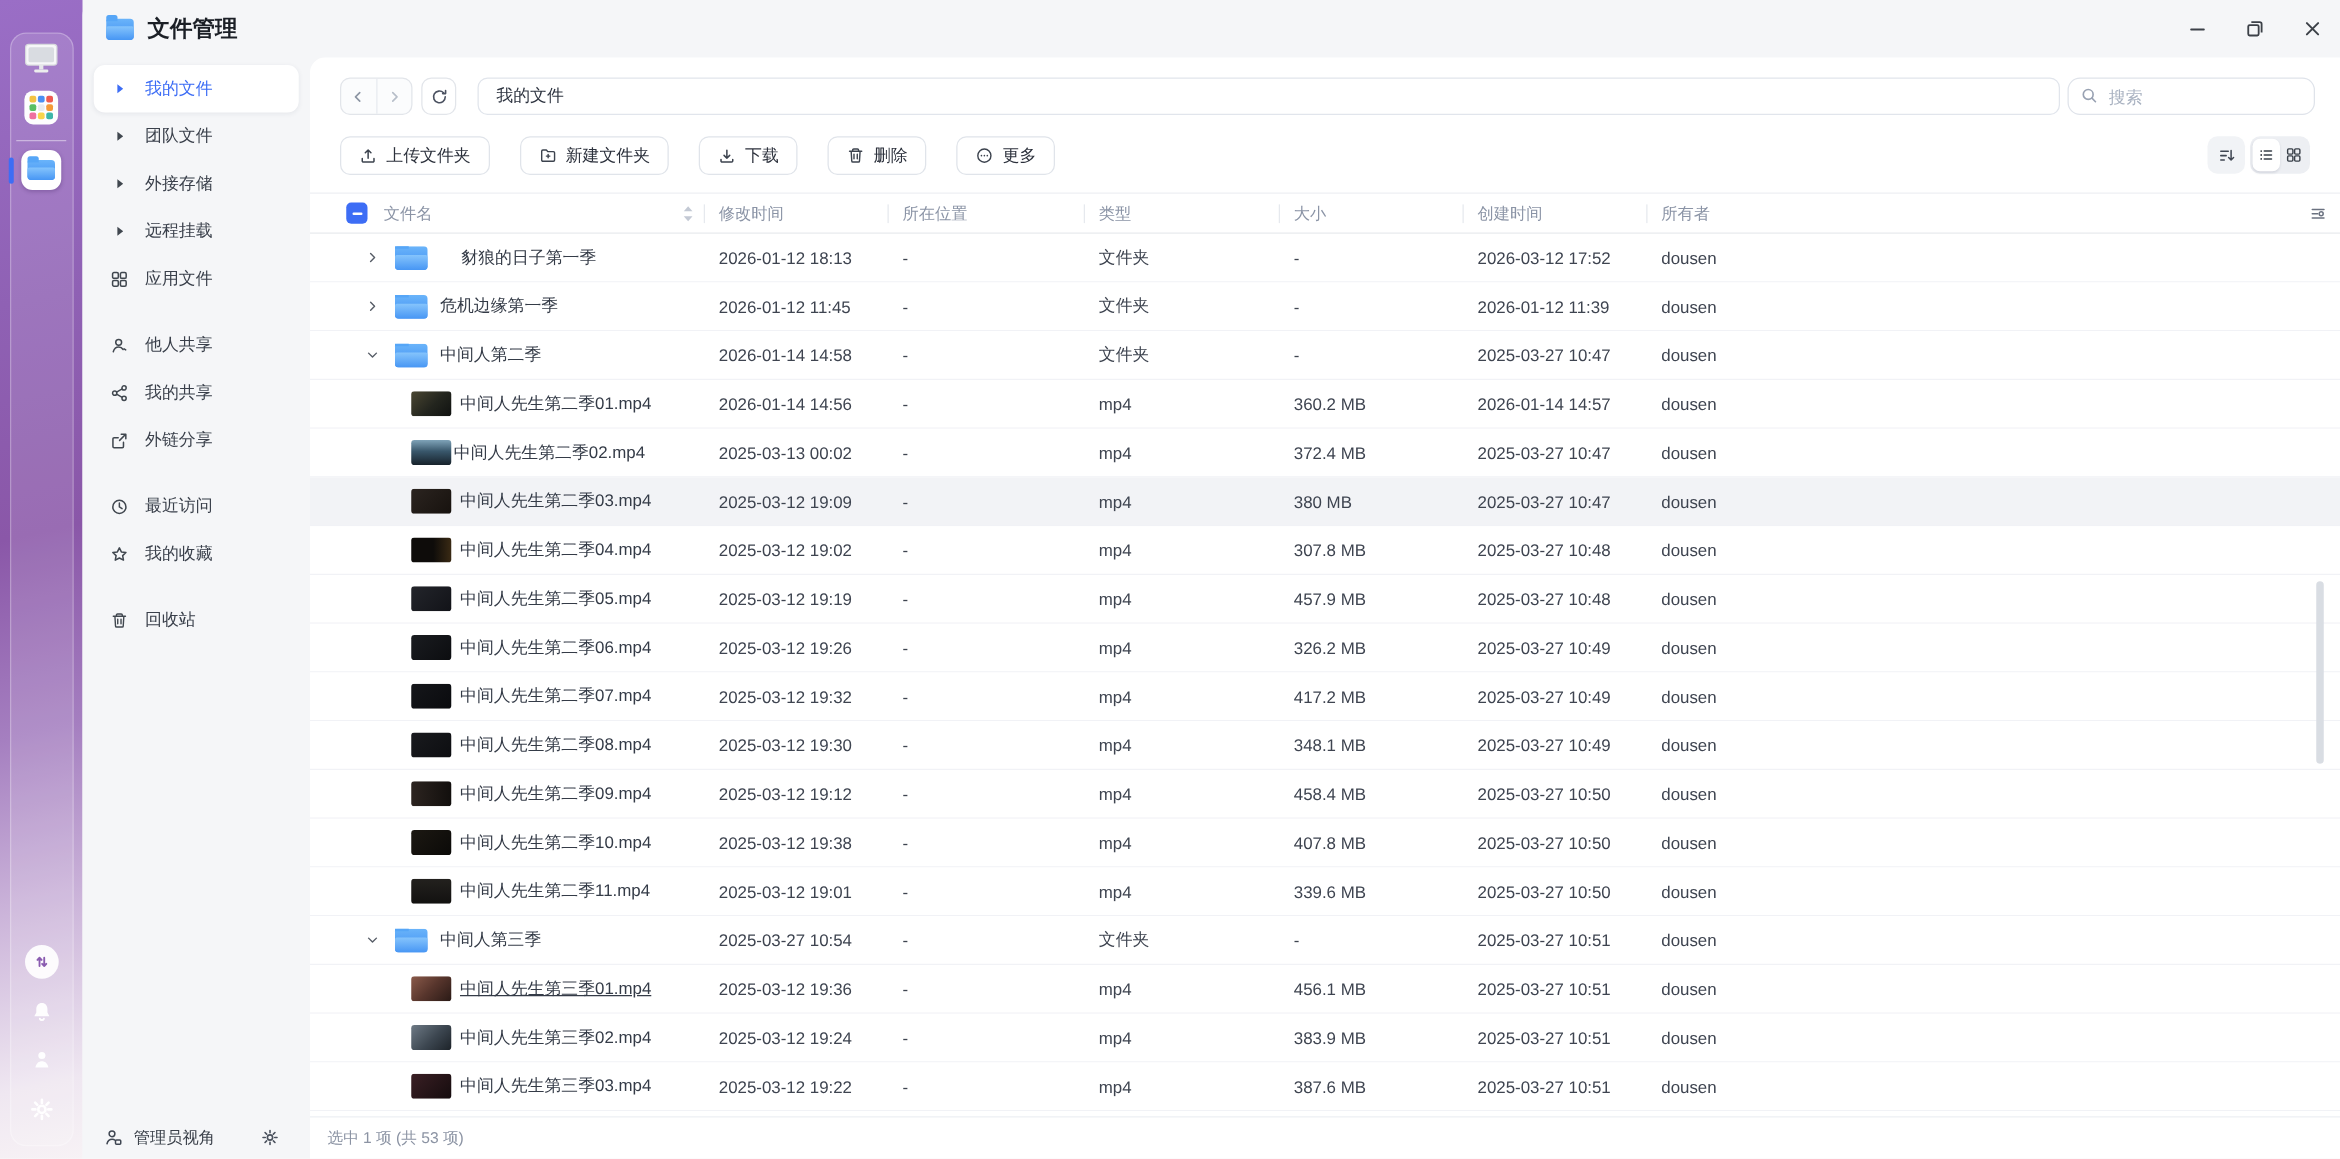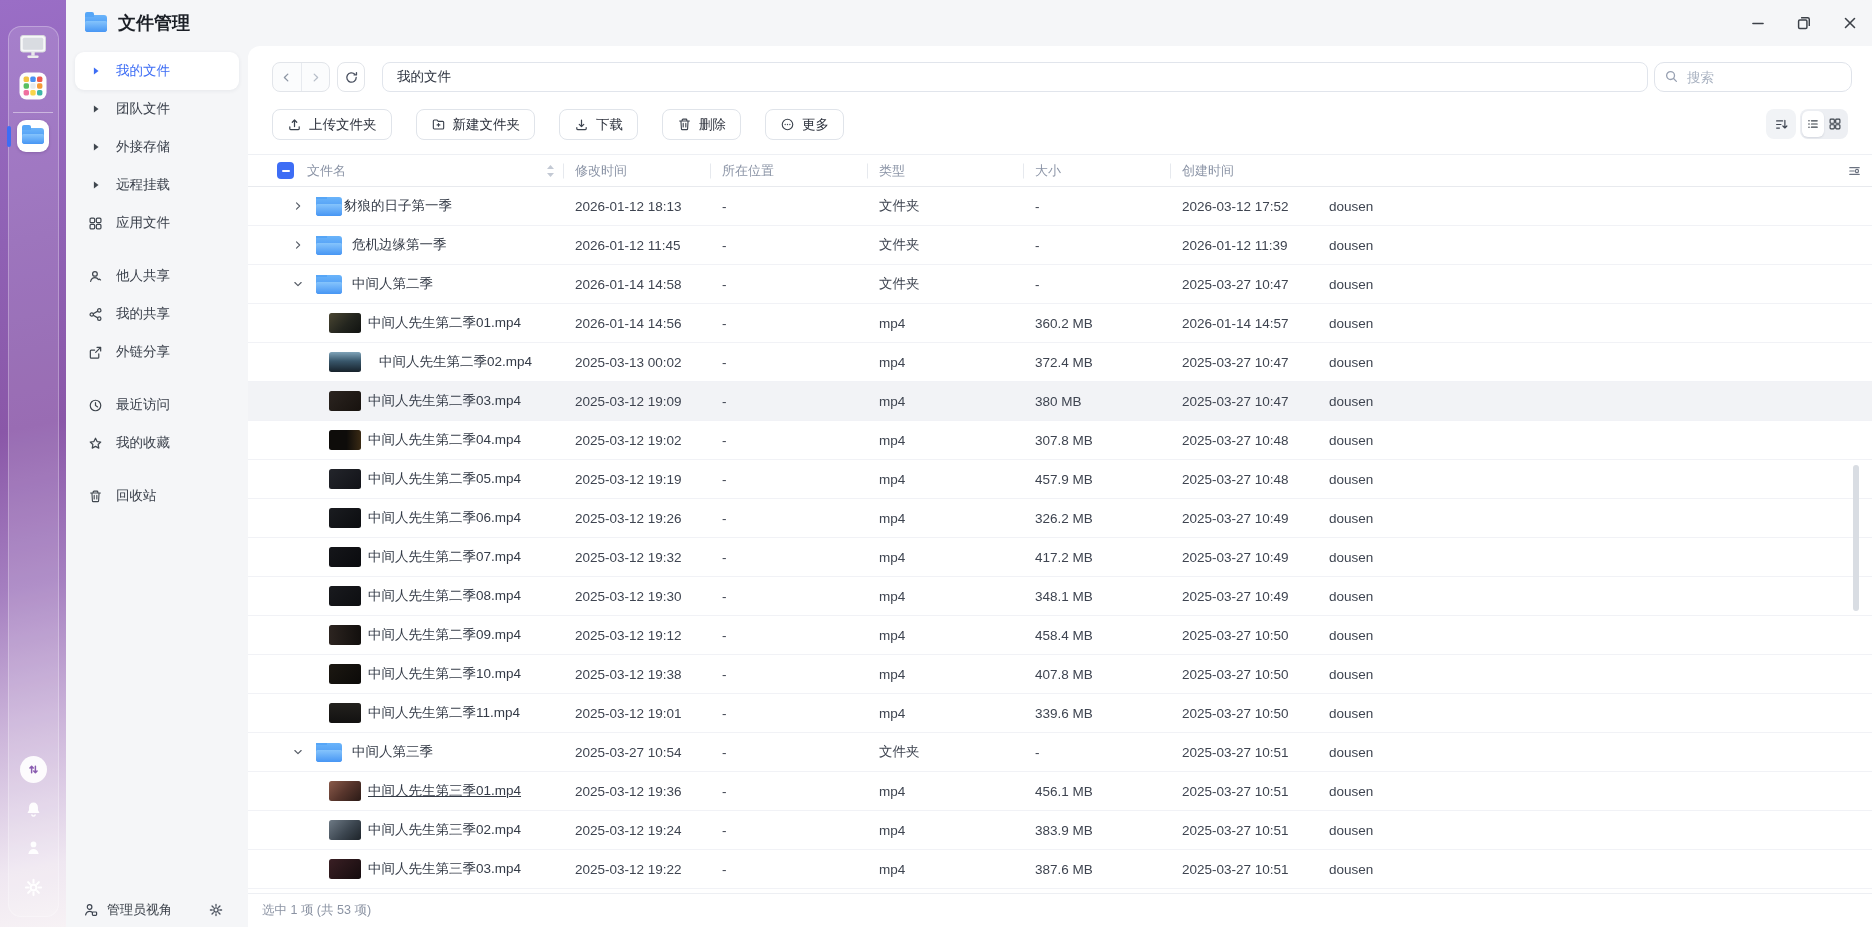--- a/index.html
+++ b/index.html
@@ -452,38 +452,39 @@
               <path d="M4.5 1 8 5H1z" fill="#c3c9d4"></path>
               <path d="M4.5 13 1 9h7z" fill="#c3c9d4"></path>
             </svg>
         </span>
       </div>
       <div class="th">修改时间</div>
       <div class="th">所在位置</div>
       <div class="th">类型</div>
       <div class="th">大小</div>
       <div class="th">创建时间</div>
+      <div class="th">所有者</div>
       <span class="ic colcfg">
         <svg width="15" height="15" viewBox="0 0 16 16" fill="none" stroke="currentColor" stroke-width="1.3" stroke-linecap="round">
           <path d="M3 4.4h10M3 8h4.6M3 11.6h10"></path>
             <circle cx="10.6" cy="8" r="1.7" fill="#fff"></circle>
         </svg>
       </span>
     </div>
 
     <div class="rows">
         <div class="trow">
           <div class="cell c-name">
             <span class="ic r-caret">
               <svg width="12" height="12" viewBox="0 0 16 16" fill="none" stroke="currentColor" stroke-width="1.5" stroke-linecap="round" stroke-linejoin="round">
                 <path d="m6 3.8 4.2 4.2L6 12.2"></path>
               </svg>
             </span>
             <span class="r-ic folder cssfolder"></span>
-            <span class="r-name" style="margin-left: 2px;">豺狼的日子第一季</span>
+            <span class="r-name" style="margin-left: 27px;">豺狼的日子第一季</span>
           </div>
           <div class="cell">2026-01-12 18:13</div>
           <div class="cell">-</div>
           <div class="cell">文件夹</div>
           <div class="cell">-</div>
           <div class="cell">2026-03-12 17:52</div>
           <div class="cell">dousen</div>
         </div>
         <div class="trow">
           <div class="cell c-name">
@@ -527,21 +528,21 @@
           <div class="cell">2026-01-14 14:56</div>
           <div class="cell">-</div>
           <div class="cell">mp4</div>
           <div class="cell">360.2 MB</div>
           <div class="cell">2026-01-14 14:57</div>
           <div class="cell">dousen</div>
         </div>
         <div class="trow">
           <div class="cell c-name">
             <span class="r-ic thumb" style="margin-left: 63px; background: linear-gradient(rgb(127, 163, 184), rgb(57, 87, 107) 45%, rgb(23, 34, 43));"></span>
-            <span class="r-name" style="margin-left: 18px;">中间人先生第二季02.mp4</span>
+            <span class="r-name" style="margin-left: 2px;">中间人先生第二季02.mp4</span>
           </div>
           <div class="cell">2025-03-13 00:02</div>
           <div class="cell">-</div>
           <div class="cell">mp4</div>
           <div class="cell">372.4 MB</div>
           <div class="cell">2025-03-27 10:47</div>
           <div class="cell">dousen</div>
         </div>
         <div class="trow sel">
           <div class="cell c-name">

